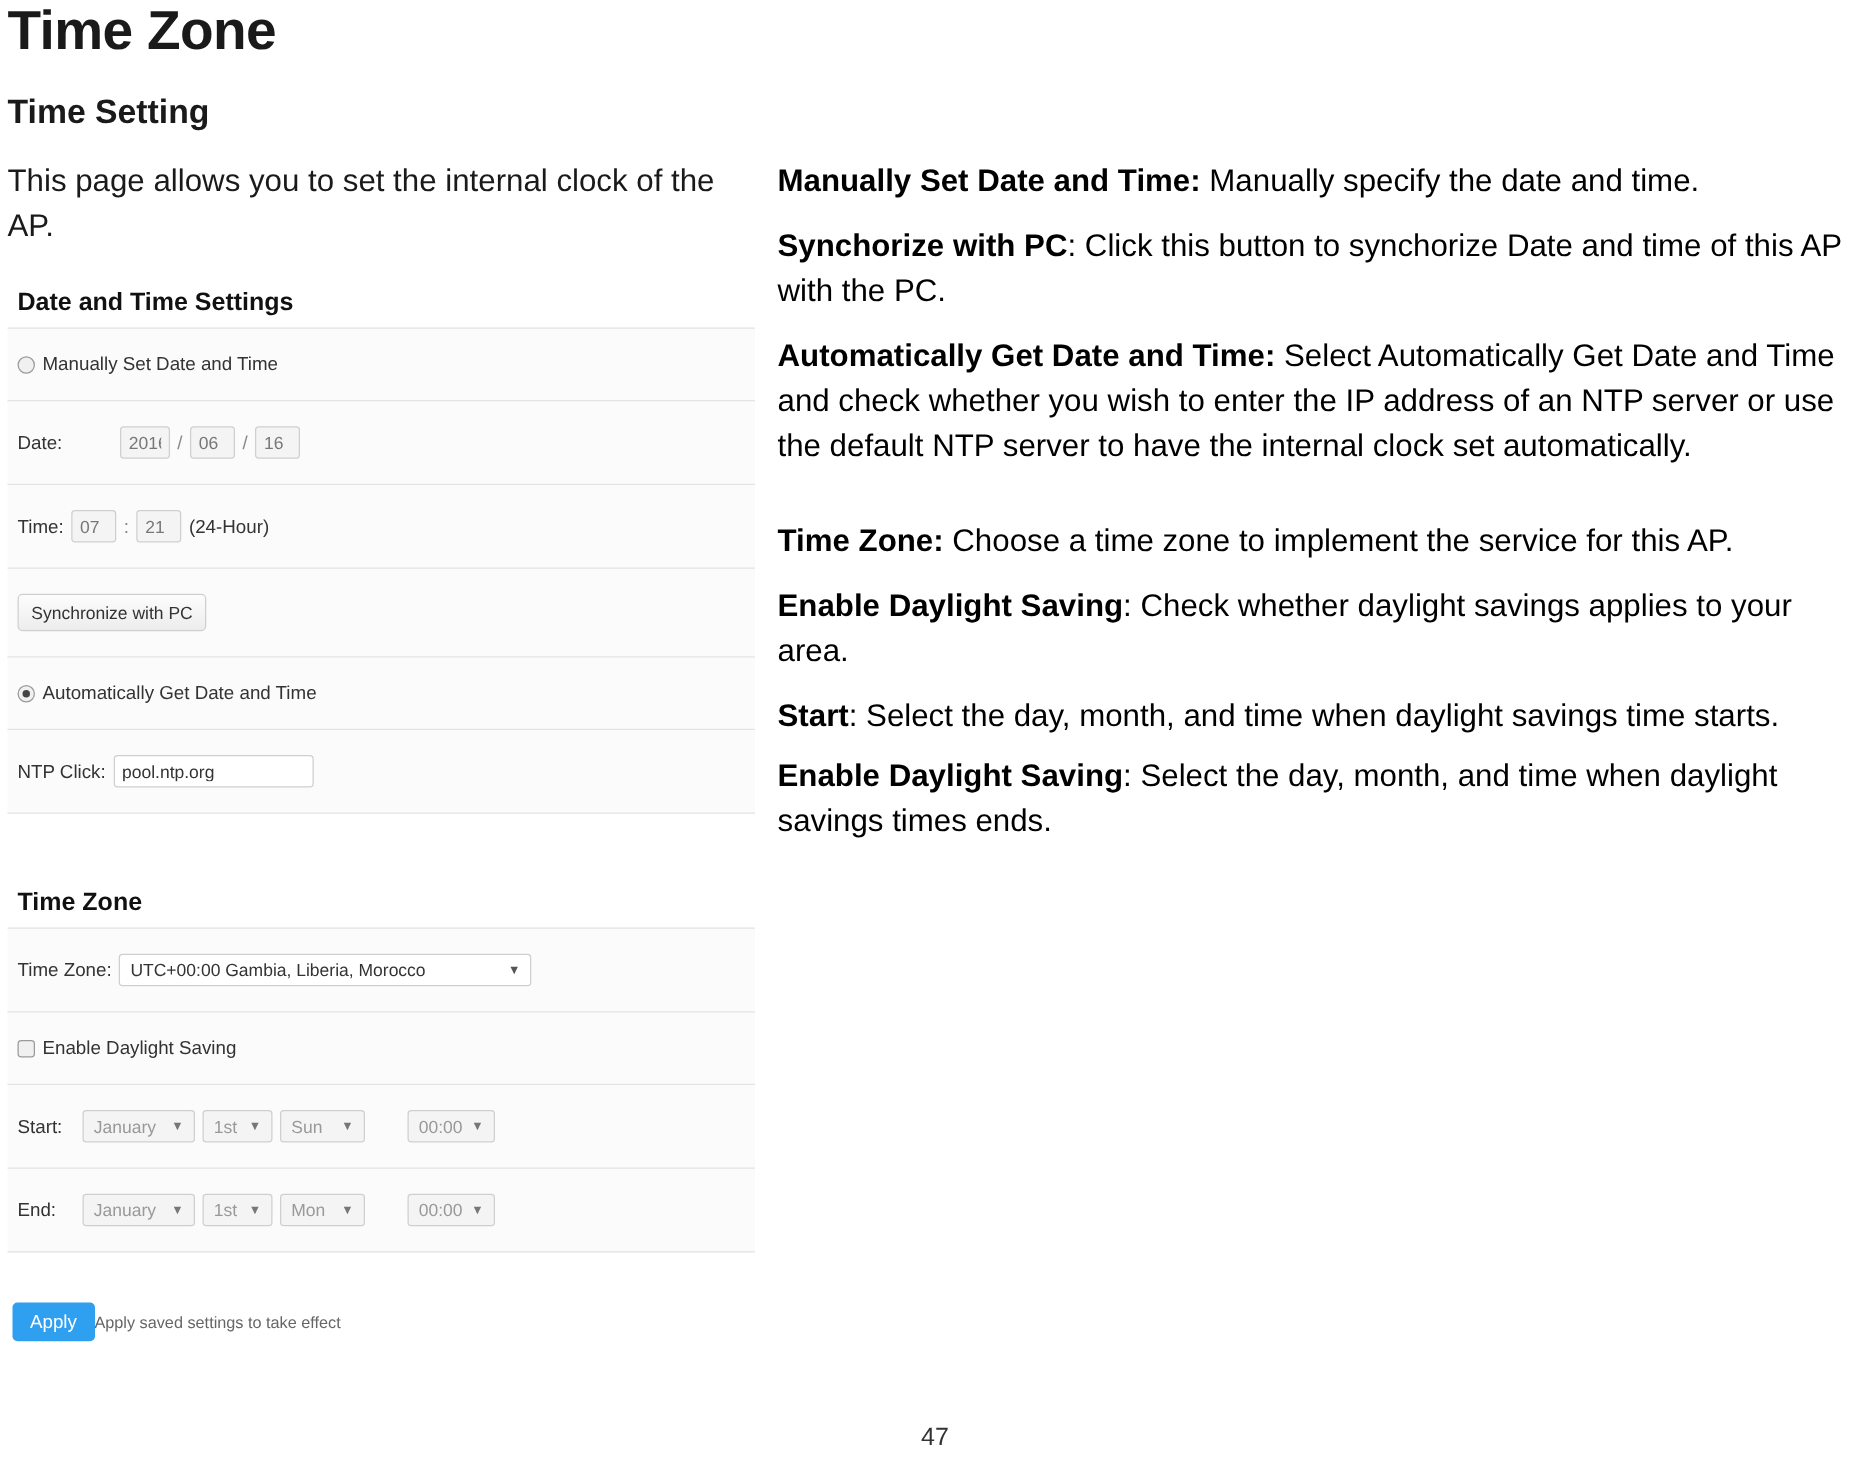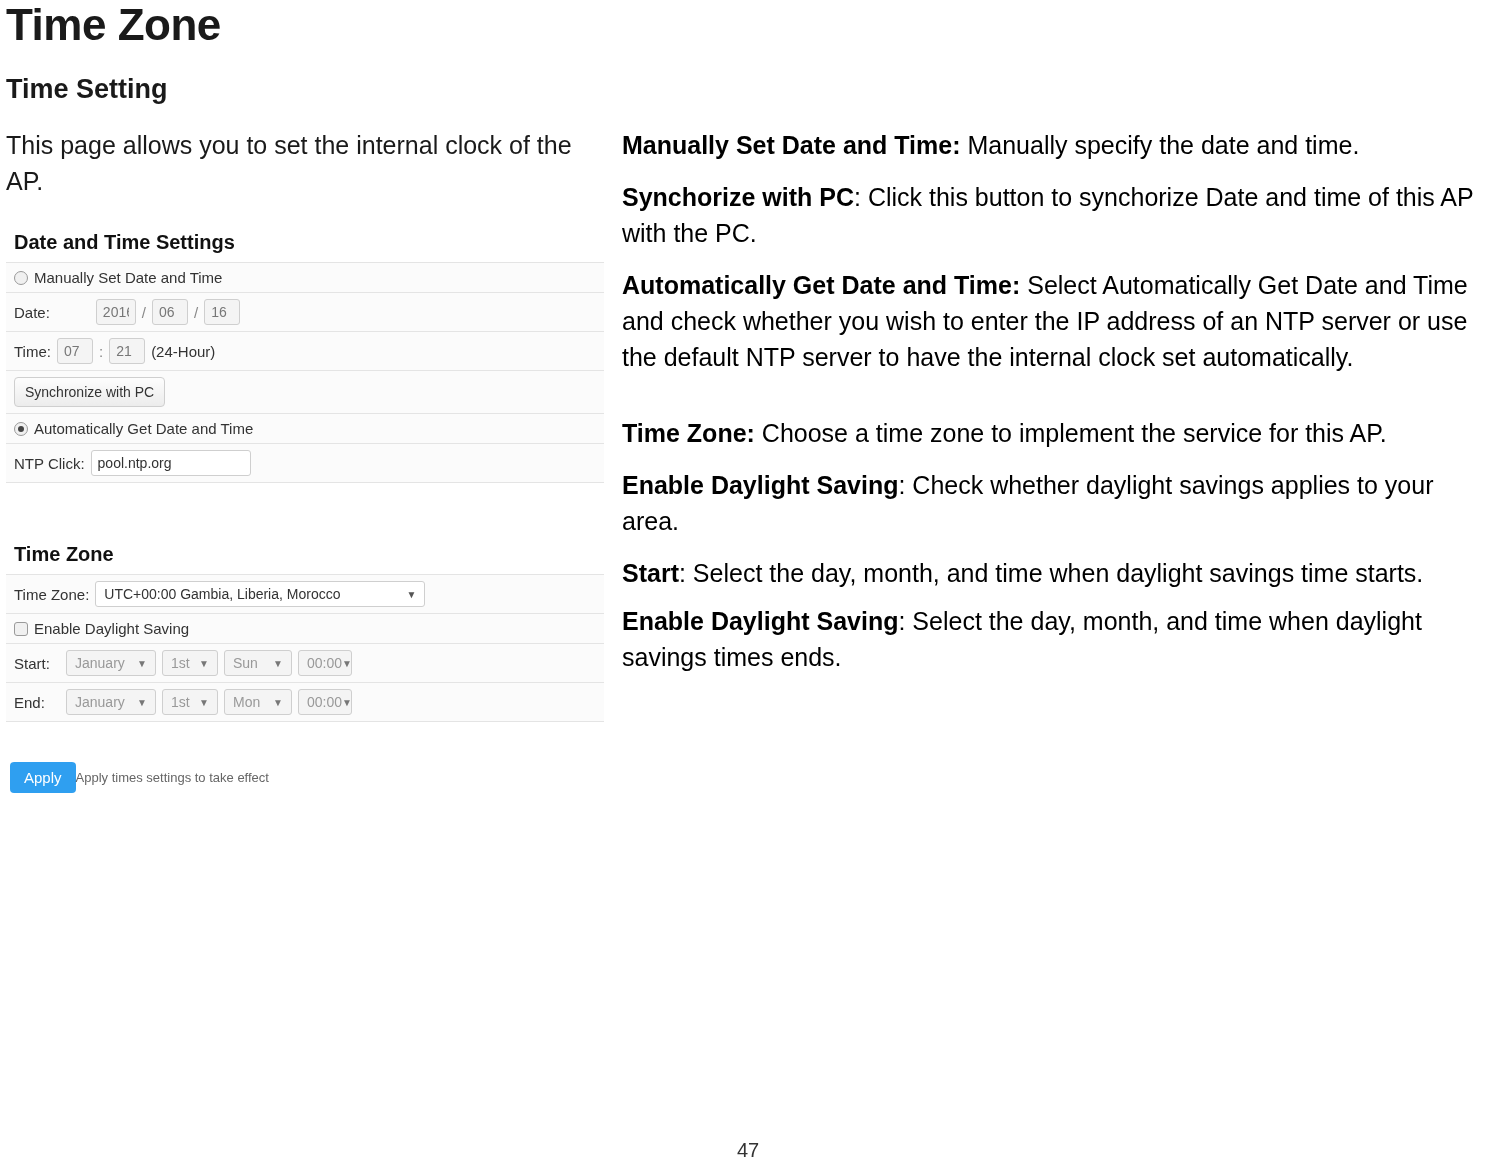--- a/index.html
+++ b/index.html
@@ -13,36 +13,36 @@
   .intro { font-size: 25px; line-height: 1.44; margin-bottom: 18px; }
   .right p { margin-bottom: 16px; }
   .right .gap { margin-top: 40px; }
   .right .tight { margin-bottom: 12px; }
   .bold { font-weight: 700; }
 
   
   .panel-wrap { border: 0; }
   .panel-title { font-size: 20px; font-weight: 700; color: #111; padding: 14px 8px 8px 8px; font-family: Arial, sans-serif; }
   .panel { font-family: Arial, sans-serif; font-size: 15px; color: #333; }
-  .row { display: flex; align-items: center; padding: 6px 8px; border-top: 1px solid #e4e4e4; gap: 6px; background: #fbfbfb; }
+  .row { display: flex; align-items: center; padding: 20px 8px; border-top: 1px solid #e4e4e4; gap: 6px; background: #fbfbfb; }
   .row:last-child { border-bottom: 1px solid #e4e4e4; }
   .row input[type="text"] { padding: 4px 6px; border: 1px solid #cfcfcf; border-radius: 3px; background: #f4f4f4; color: #777; font-size: 14px; }
   .row .lbl { color: #333; }
   .row .dim { color: #888; }
   .radio, .check { width: 14px; height: 14px; border: 1px solid #9a9a9a; border-radius: 50%; display: inline-flex; align-items: center; justify-content: center; background: #f0f0f0; }
   .check { border-radius: 3px; }
   .radio .dot { width: 6px; height: 6px; border-radius: 50%; background: #444; }
   .btn-sync { padding: 6px 10px; border: 1px solid #cfcfcf; border-radius: 4px; background: linear-gradient(#fdfdfd,#ececec); font-size: 14px; color: #333; }
   .tz-select { width: 330px; background: #fff !important; color: #333 !important; display: inline-flex; align-items: center; justify-content: space-between; padding: 4px 8px; border: 1px solid #cfcfcf; border-radius: 3px; font-size: 14px; }
   .tz-select .caret { font-size: 10px; color: #555; }
   .ds-select { width: 86px; display: inline-flex; align-items: center; justify-content: space-between; padding: 4px 8px; border: 1px solid #cfcfcf; border-radius: 3px; background: #f4f4f4; color: #999; font-size: 14px; }
   .ds-select.month { width: 90px; }
   .ds-select.week { width: 56px; }
   .ds-select.day { width: 68px; }
-  .ds-select.time { width: 54px; }
+  .ds-select.time { width: 70px; margin-left: 28px; }
   .ds-select .caret { font-size: 10px; color: #777; }
   .apply-row { display: flex; align-items: center; margin-top: 40px; padding-left: 4px; }
   .btn-apply { padding: 7px 14px; border: none; border-radius: 4px; background: #2f9ff0; color: #fff; font-size: 15px; }
   .apply-note { font-size: 13px; color: #666; }
   .spacer-mid { height: 46px; }
   .page-num { position: absolute; left: 0; right: 0; bottom: 10px; text-align: center; font-size: 20px; color: #333; }
   .w-year { width: 40px; margin-left: 40px; }
   .w-mm { width: 36px; }
   .w-ntp { width: 160px; background: #fff !important; color: #333 !important; }
 </style>
@@ -147,21 +147,21 @@
             <span class="ds-select time">
                 <span>00:00</span>
                 <span class="caret">▼</span>
               </span>
           </div>
         </div>
       </div>
 
       <div class="apply-row">
         <button class="btn-apply">Apply</button>
-        <span class="apply-note">Apply times settings to take effect</span>
+        <span class="apply-note">Apply saved settings to take effect</span>
       </div>
     </div>
 
     <div class="right">
       <p><span class="bold">Manually Set Date and Time: </span><span>Manually specify the date and time.</span></p>
       <p><span class="bold">Synchorize with PC</span><span>: Click this button to synchorize Date and time of this AP with the PC.</span></p>
       <p><span class="bold">Automatically Get Date and Time: </span><span>Select Automatically Get Date and Time and check whether you wish to enter the IP address of an NTP server or use the default NTP server to have the internal clock set automatically.</span></p>
       <p class="gap"><span class="bold">Time Zone: </span><span>Choose a time zone to implement the service for this AP.</span></p>
       <p><span class="bold">Enable Daylight Saving</span><span>: Check whether daylight savings applies to your area.</span></p>
       <p class="tight"><span class="bold">Start</span><span>: Select the day, month, and time when daylight savings time starts.</span></p>

